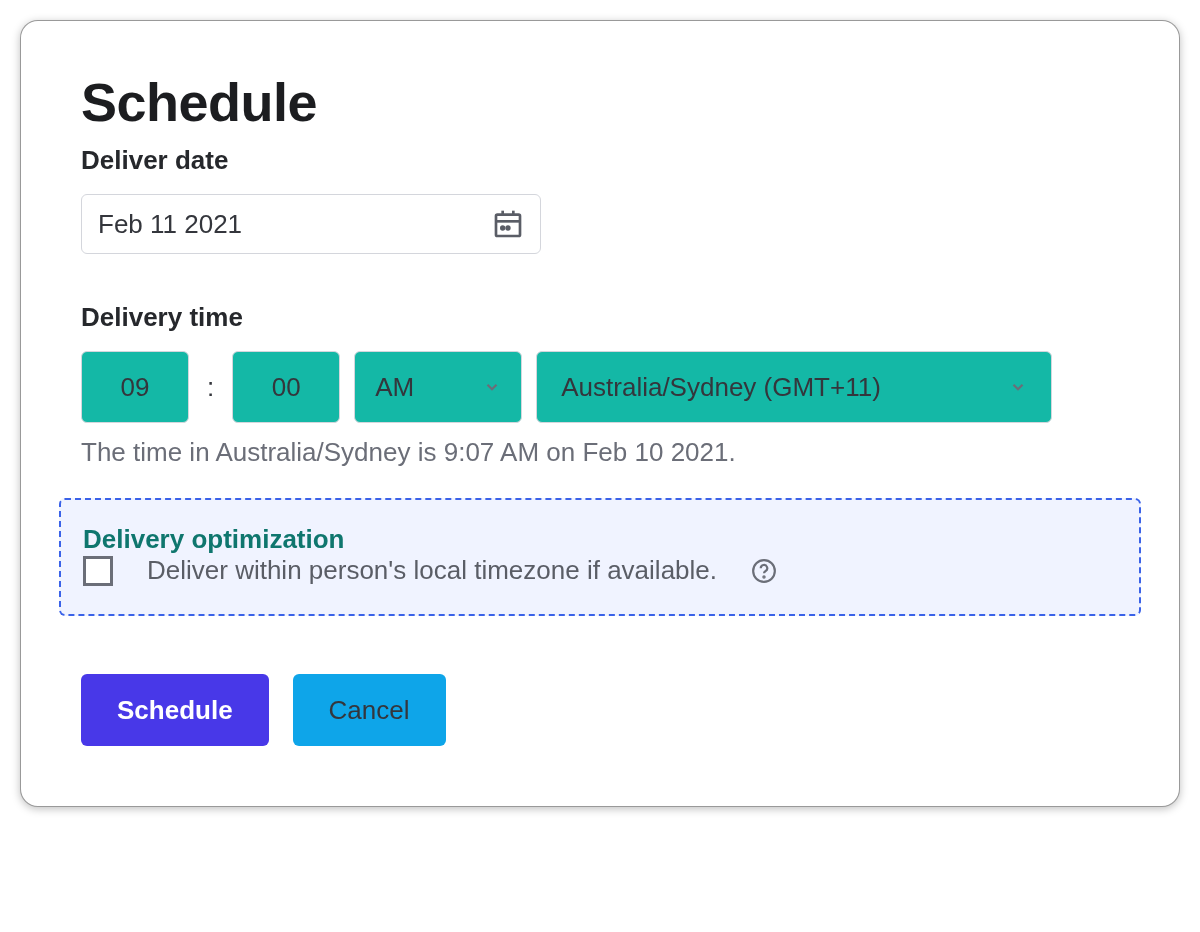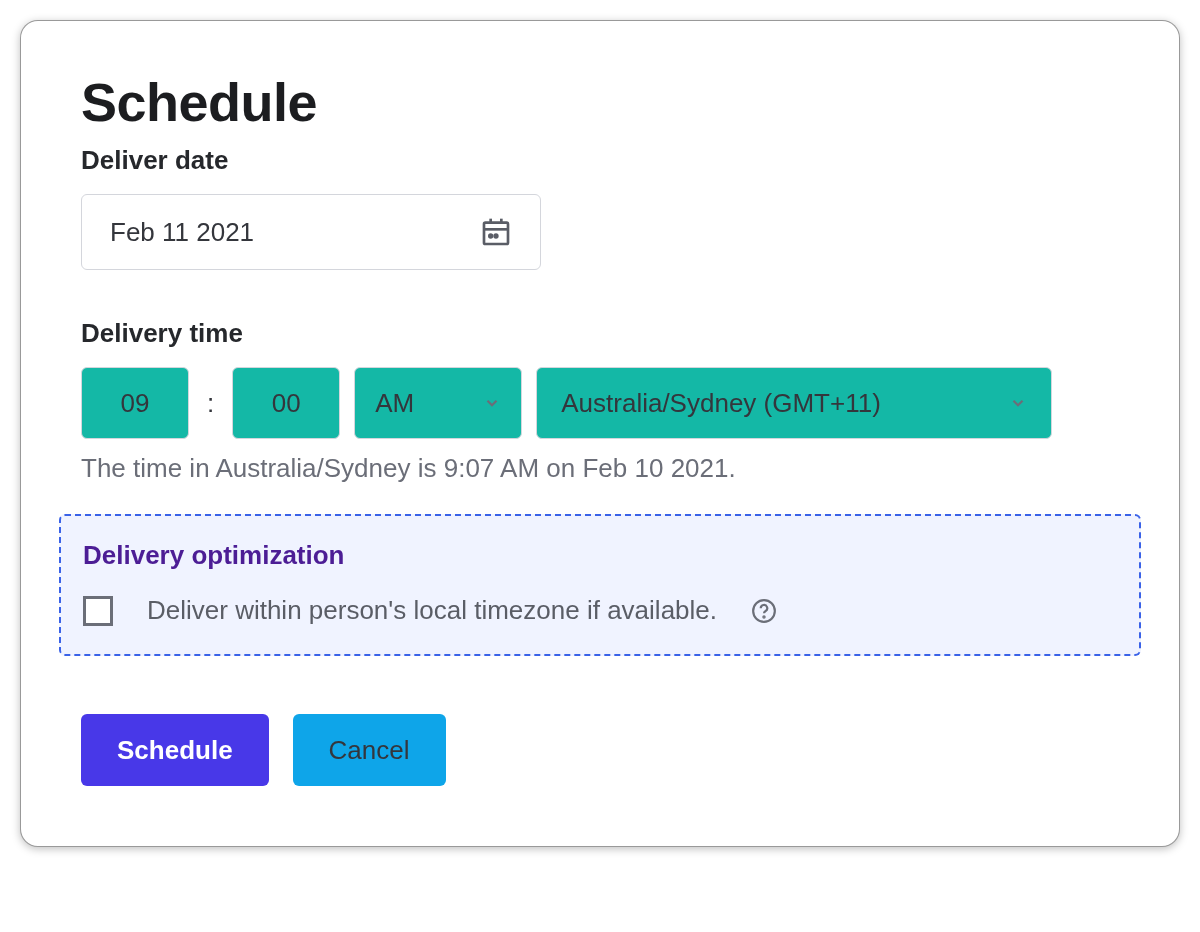--- a/index.html
+++ b/index.html
@@ -39,22 +39,22 @@
       color: #26282c;
       margin-bottom: 18px;
     }
     .date-input-wrap {
       display: flex;
       align-items: center;
       justify-content: space-between;
       border: 1px solid #d4d6dc;
       border-radius: 6px;
       width: 460px;
-      height: 76px;
-      padding: 0 28px;
+      height: 60px;
+      padding: 0 16px;
       margin-bottom: 48px;
     }
     .date-input {
       border: none;
       outline: none;
       font-size: 26px;
       color: #34363c;
       background: transparent;
       flex: 1;
     }
@@ -117,22 +117,21 @@
       border-radius: 6px;
       background: #f0f3ff;
       padding: 24px 22px 28px 22px;
       margin-left: -22px;
       margin-right: -22px;
       margin-bottom: 58px;
     }
     .opt-title {
       font-size: 26px;
       font-weight: 700;
-      color: #4c1d95;
-      margin-bottom: 24px;
+      color: #0f766e;
     }
     .checkbox-row {
       display: flex;
       align-items: center;
       gap: 34px;
     }
     .checkbox {
       width: 30px;
       height: 30px;
       border: 3px solid #6b6e78;

